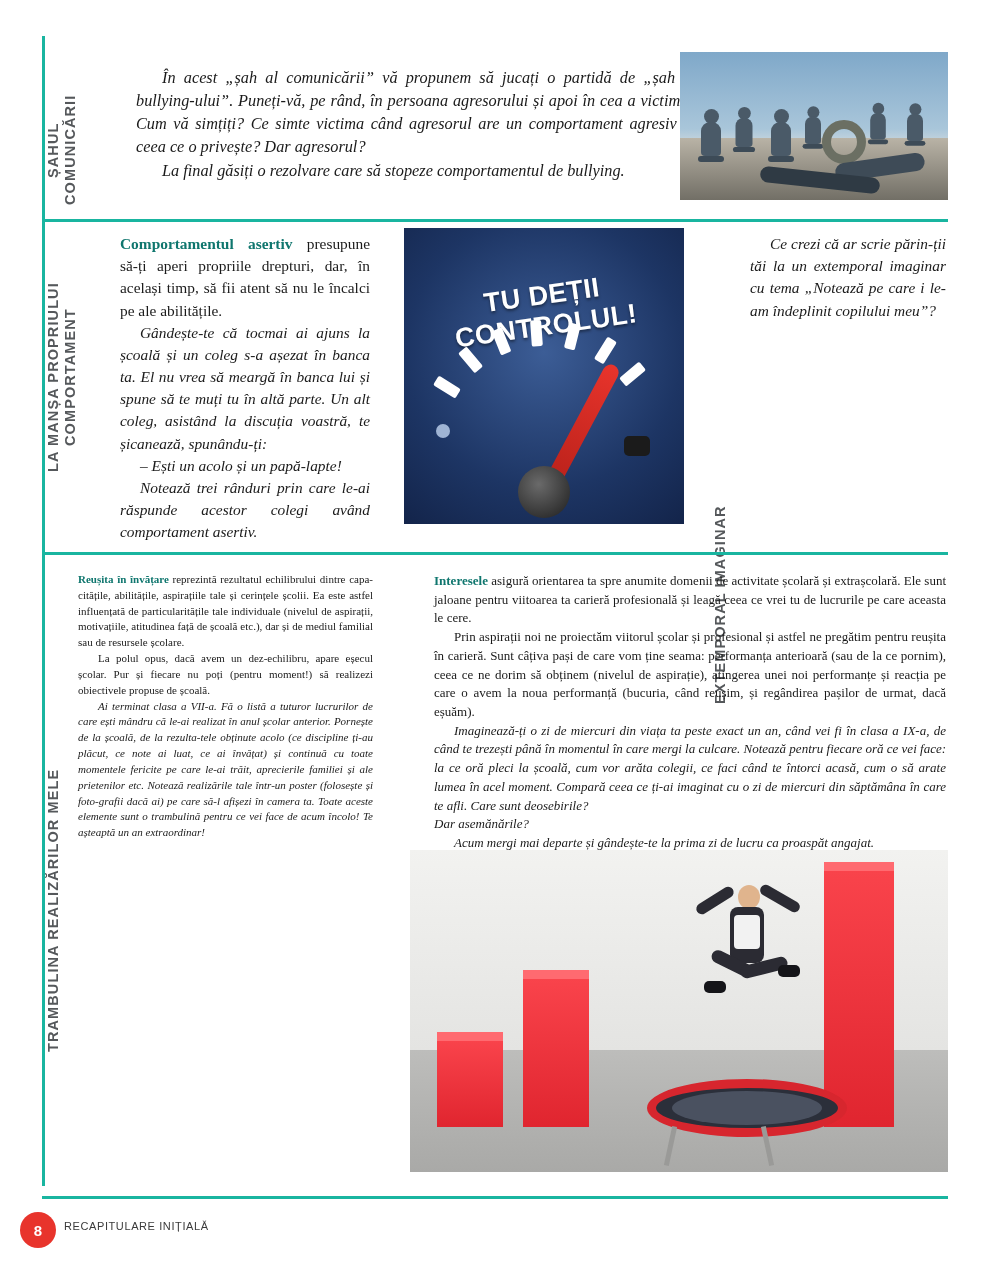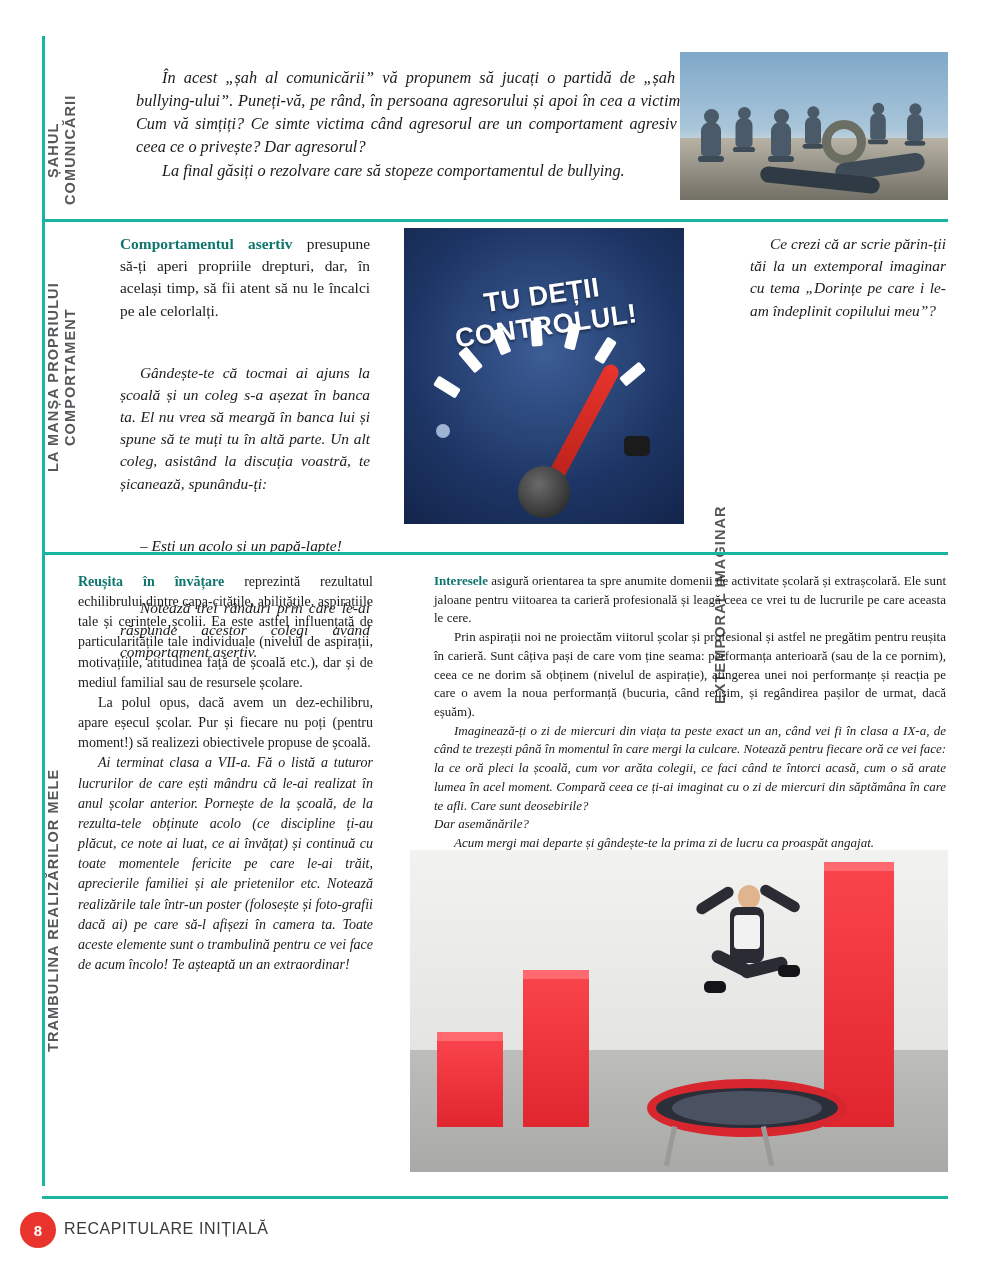--- a/index.html
+++ b/index.html
@@ -57,42 +57,42 @@
 
   
   #sec2 { position:absolute; left:0; top:228px; width:1000px; height:320px; }
   .s2-label { left:45px; top:258px; font-size:14.5px; height:238px; }
   .s2-left {
     position:absolute; left:120px; top:5px; width:250px;
     font-size:15.4px; line-height:1.44; text-align:justify;
   }
   .s2-left p { margin:0; text-indent:20px; }
   .s2-left p.first { text-indent:0; }
-  .s2-left .italic { font-style:italic;margin-top:40px; }
+  .s2-left .italic { font-style:italic; }
   .lead-red { color:#0f766e; font-weight:bold; font-style:normal; }
 
   .s2-img {
     position:absolute; left:404px; top:0px; width:280px; height:296px;
     overflow:hidden;
   }
   .s2-vlabel { left:712px; top:258px; font-size:14.5px; height:238px; }
   .s2-right {
     position:absolute; left:750px; top:5px; width:196px;
     font-size:15.4px; line-height:1.44; text-align:justify;
   }
   .s2-right p { margin:0; text-indent:20px; }
   .s2-right p.first { text-indent:0; }
   .s2-right .italic { font-style:italic; }
 
   
   #sec3 { position:absolute; left:0; top:562px; width:1000px; height:640px; }
   .s3-label { left:45px; top:700px; font-size:14.5px; height:420px; }
   .s3-left {
     position:absolute; left:78px; top:10px; width:295px;
-    font-size:14px; line-height:1.44; text-align:justify;
+    font-size:11px; line-height:1.44; text-align:justify;
   }
   .s3-left p { margin:0; text-indent:20px; }
   .s3-left p.first { text-indent:0; }
   .s3-left .italic { font-style:italic; }
 
   .s3-vlabel { left:390px; top:700px; font-size:14.5px; height:160px; }
 
   .s3-right {
     position:absolute; left:434px; top:10px; width:512px;
     font-size:13px; line-height:1.44; text-align:justify;
@@ -113,21 +113,21 @@
   }
   .page-num-box {
     position:absolute; left:20px; top:1212px; width:36px; height:36px;
     background:#e8342c; border-radius:50%;
     color:#fff; font-family:"Liberation Sans", sans-serif; font-weight:bold;
     font-size:15px; display:flex; align-items:center; justify-content:center;
   }
   .footer-text {
     position:absolute; left:64px; top:1220px;
     font-family:"Liberation Sans", sans-serif;
-    font-size:16px; letter-spacing:0.6px; color:#3a3a3a;
+    font-size:11px; letter-spacing:0.6px; color:#3a3a3a;
   }
 
   
   .chess-scene { position:absolute; inset:0; background:linear-gradient(#7fa8c9 0%, #a9c6da 52%, #c3d3dd 60%, #8f8d86 60%, #6d6a63 100%); }
   .chess-floor { position:absolute; left:0; top:58%; width:100%; height:42%;
     background:linear-gradient(#b9b3a6, #726f66); }
   .pawn { position:absolute; bottom:26%; width:20px; }
   .pawn .head { width:15px; height:15px; border-radius:50%; background:#4a5a68; margin:0 auto; }
   .pawn .body { width:20px; height:34px; background:#4a5a68; border-radius:9px 9px 4px 4px; margin-top:-2px;}
   .pawn .base { width:26px; height:6px; background:#3d4b57; border-radius:3px; margin-left:-3px;}
@@ -245,21 +245,21 @@
       </div>
     </div>
   </div>
 
   <div class="divider" id="div1"></div>
 
   <div class="vlabel s2-label">LA MANȘA PROPRIULUI COMPORTAMENT</div>
 
   <div id="sec2">
     <div class="s2-left">
-      <p class="first"><span class="lead-red">Comportamentul asertiv</span><span> presupune să-ți aperi propriile drepturi, dar, în același timp, să fii atent să nu le încalci pe ale celorlalți.</span></p>
+      <p class="first"><span class="lead-red">Comportamentul asertiv</span><span> presupune să-ți aperi propriile drepturi, dar, în același timp, să fii atent să nu le încalci pe ale abilitățile.</span></p>
       <p class="italic">Gândește-te că tocmai ai ajuns la școală și un coleg s-a așezat în banca ta. El nu vrea să meargă în banca lui și spune să te muți tu în altă parte. Un alt coleg, asistând la discuția voastră, te șicanează, spunându-ți:</p>
       <p class="italic">– Ești un acolo și un papă-lapte!</p>
       <p class="italic">Notează trei rânduri prin care le-ai răspunde acestor colegi având comportament asertiv.</p>
     </div>
 
     <div class="s2-img">
       <div class="gauge-bg">
         <div class="gauge-text">TU DEȚII CONTROLUL!</div>
         <div class="tick" style="transform:rotate(-58deg);"></div>
         <div class="tick" style="transform:rotate(-40deg);"></div>
@@ -271,21 +271,21 @@
         <div class="needle"></div>
         <div class="hub"></div>
         <div class="dot-l"></div>
         <div class="dot-r"></div>
       </div>
     </div>
 
     <div class="vlabel s2-vlabel">EXTEMPORAL IMAGINAR</div>
 
     <div class="s2-right">
-      <p class="italic">Ce crezi că ar scrie părin-ții tăi la un extemporal imaginar cu tema „Dorințe pe care i le-am îndeplinit copilului meu”?</p>
+      <p class="italic">Ce crezi că ar scrie părin-ții tăi la un extemporal imaginar cu tema „Notează pe care i le-am îndeplinit copilului meu”?</p>
     </div>
   </div>
 
   <div class="divider" id="div2"></div>
 
   <div class="vlabel s3-label">TRAMBULINA REALIZĂRILOR MELE</div>
 
   <div id="sec3">
     <div class="s3-left">
       <p class="first"><span class="lead-red">Reușita în învățare</span><span> reprezintă rezultatul echilibrului dintre capa-citățile, abilitățile, aspirațiile tale și cerințele școlii. Ea este astfel influențată de particularitățile tale individuale (nivelul de aspirații, motivațiile, atitudinea față de școală etc.), dar și de mediul familial sau de resursele școlare.</span></p>

